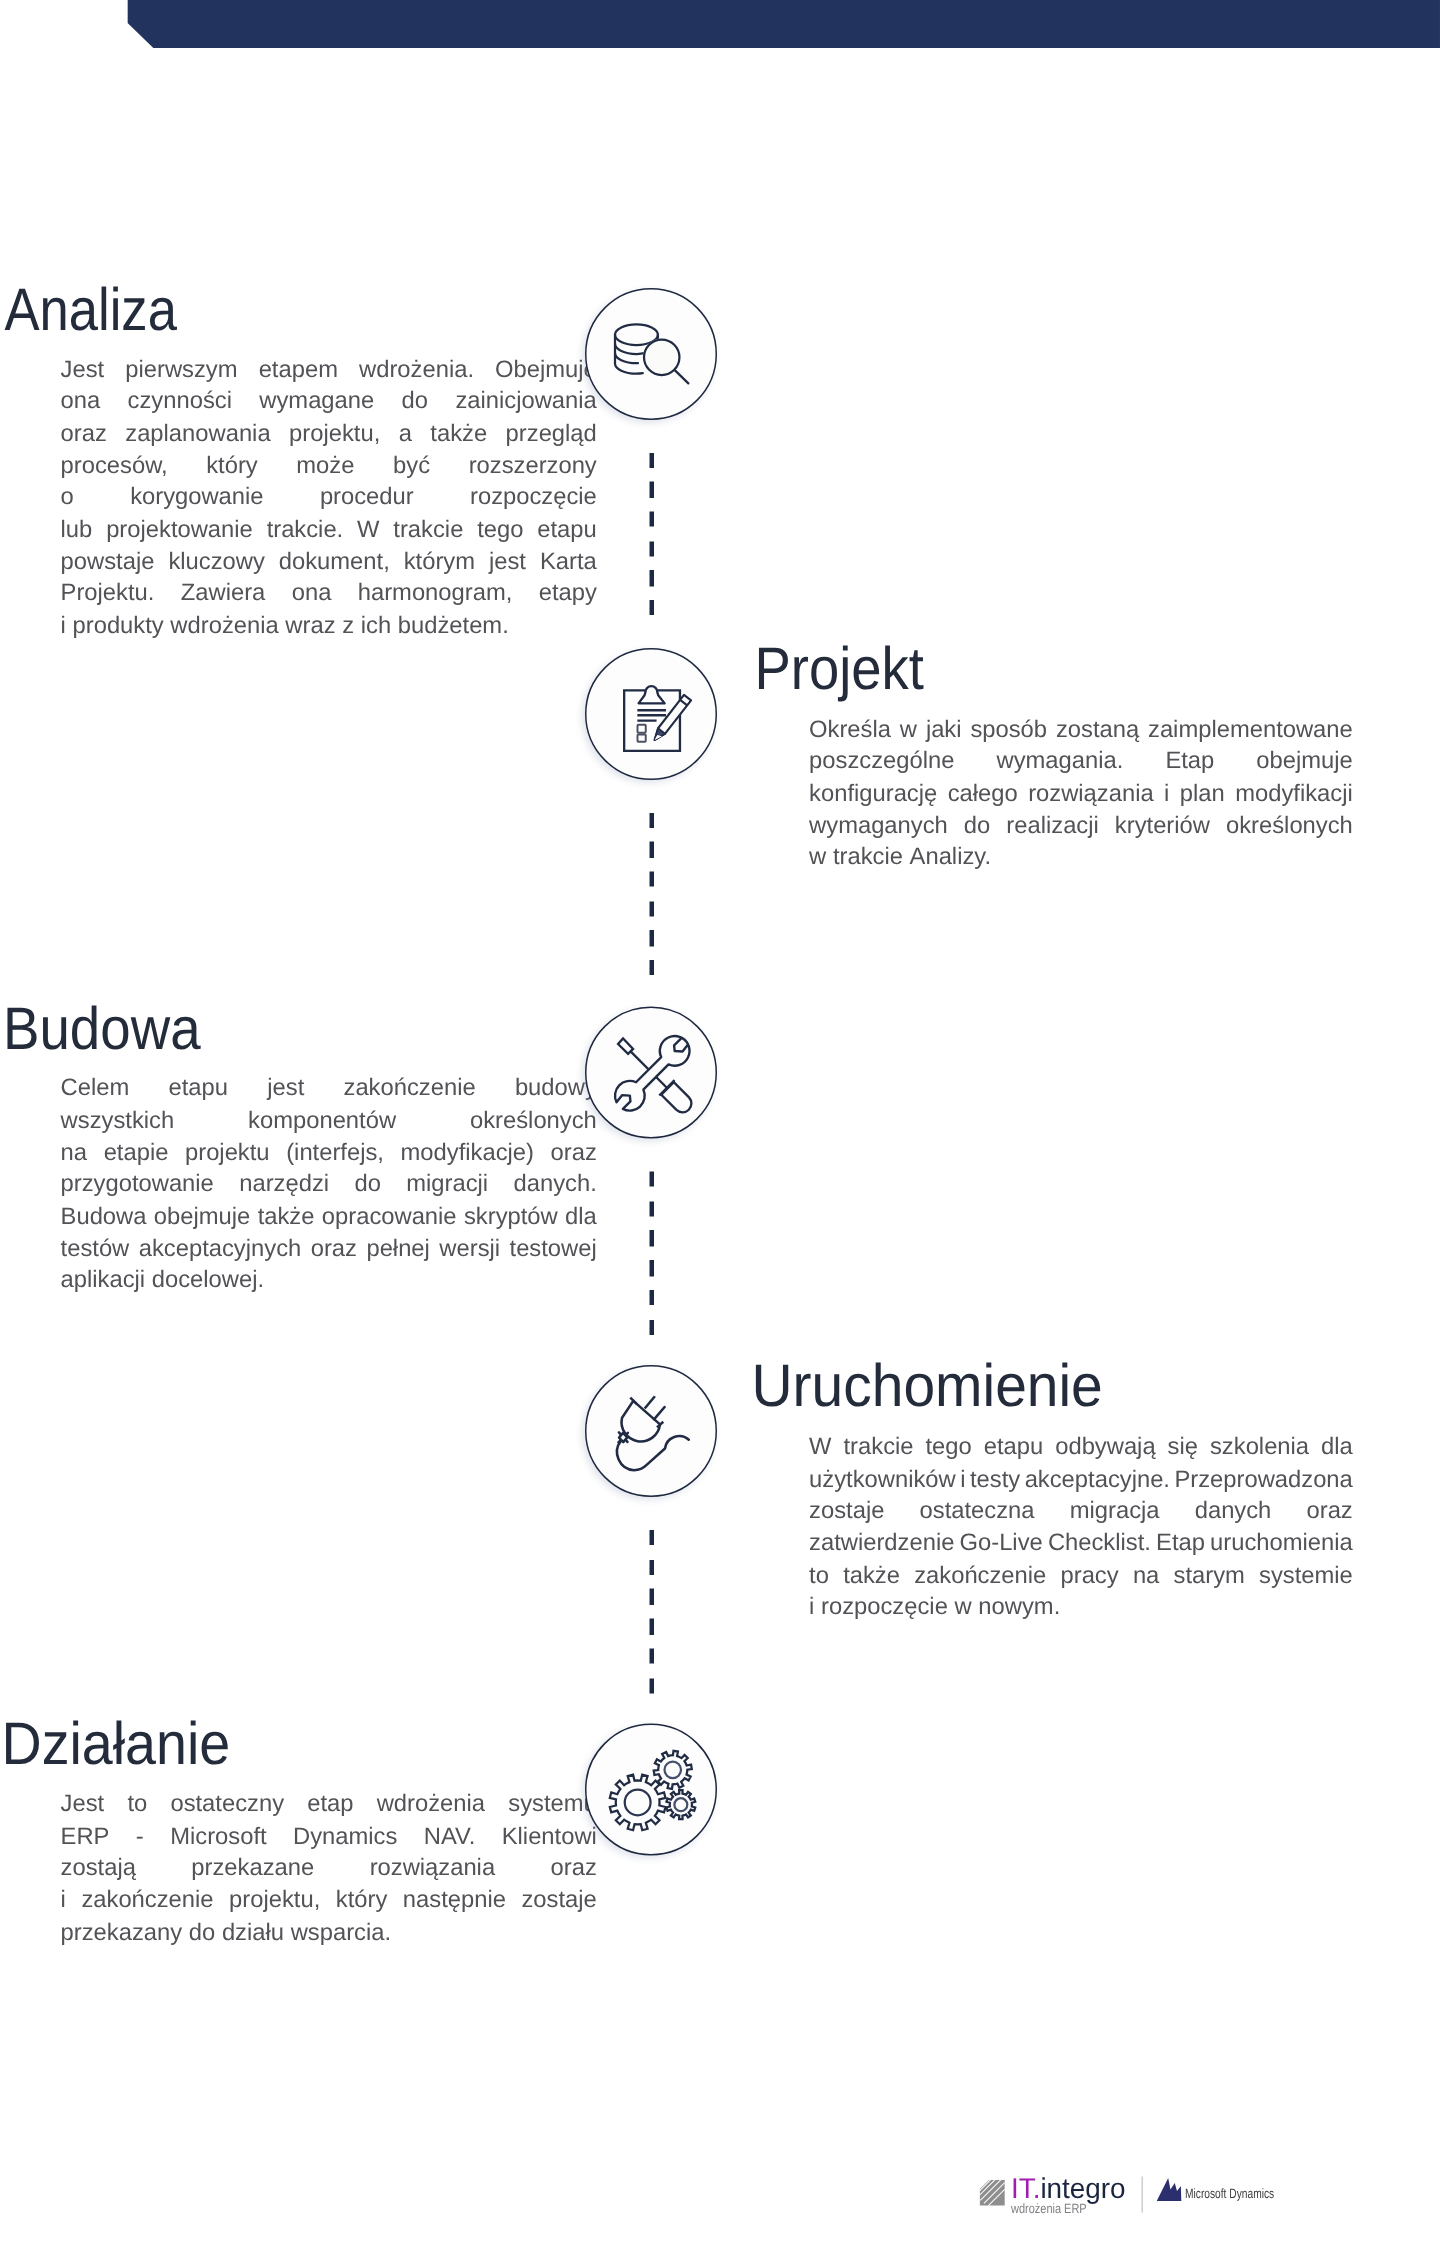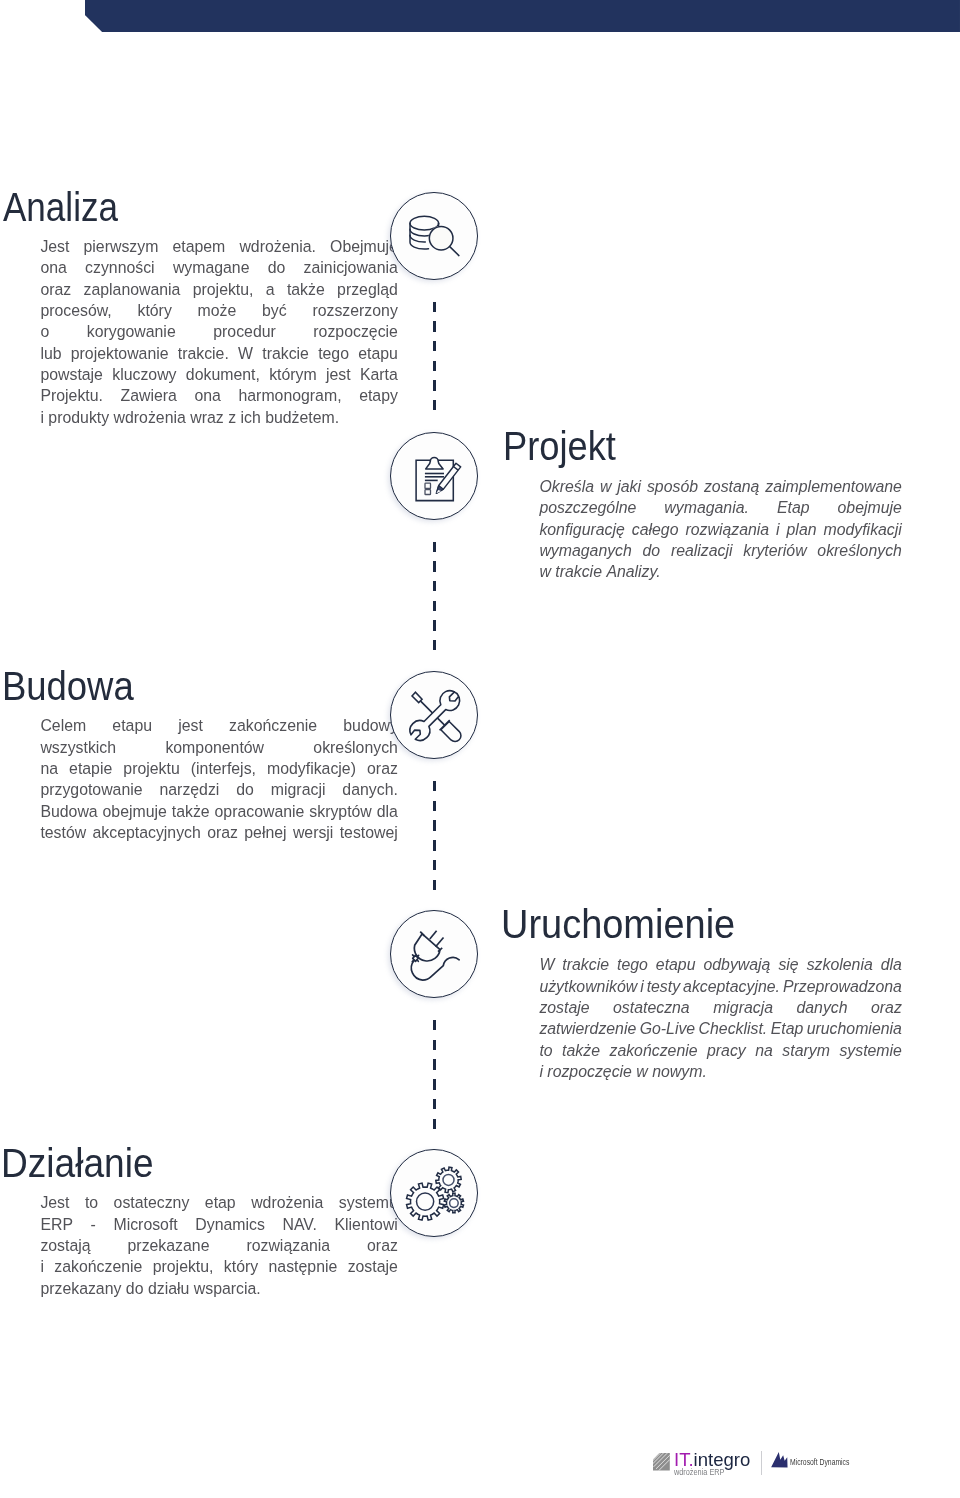--- a/index.html
+++ b/index.html
@@ -45,21 +45,21 @@
   }
   .sect-body { position:absolute; color:#525257; font-size:15.85px;padding-left:40px; }
   .sect-body .ln {
     display:flex; justify-content:space-between;
     height:21.35px; line-height:21.35px;
     white-space:nowrap; transform:scaleX(1); transform-origin:0 0;
   }
   .sect-body .ln.last { justify-content:flex-start; }
   .sect-body .ln.last > span + span { margin-left:0.28em; }
   .sect-body.left  { left:0.4px;   width:357.5px; }
-  .sect-body.right { left:499.4px; width:362.5px;font-style:italic; }
+  .sect-body.right { left:499.4px; width:362.5px; }
 
   
   .dash-seg {
     position:absolute; left:433px; width:3.1px; background:#1c2942;
   }
   .icon-circle {
     position:absolute; width:88px; height:88px; border-radius:50%;
     border:1.9px solid #1e2940; background:#fdfdfd;
     box-sizing:border-box;
     box-shadow: -2px 2px 5px rgba(120,130,170,0.22);
@@ -246,20 +246,24 @@
         <span>skryptów</span>
         <span>dla</span>
       </div>
       <div class="ln">
         <span>testów</span>
         <span>akceptacyjnych</span>
         <span>oraz</span>
         <span>pełnej</span>
         <span>wersji</span>
         <span>testowej</span>
+      </div>
+      <div class="ln last">
+        <span>aplikacji</span>
+        <span>docelowej.</span>
       </div>
     </div>
 
   <div class="sect-title" style="left:500.6px; top:903.8px; transform:scaleX(0.949);">Uruchomienie</div>
   <div class="sect-body right" style="top:954.4px;">
       <div class="ln">
         <span>W</span>
         <span>trakcie</span>
         <span>tego</span>
         <span>etapu</span>

